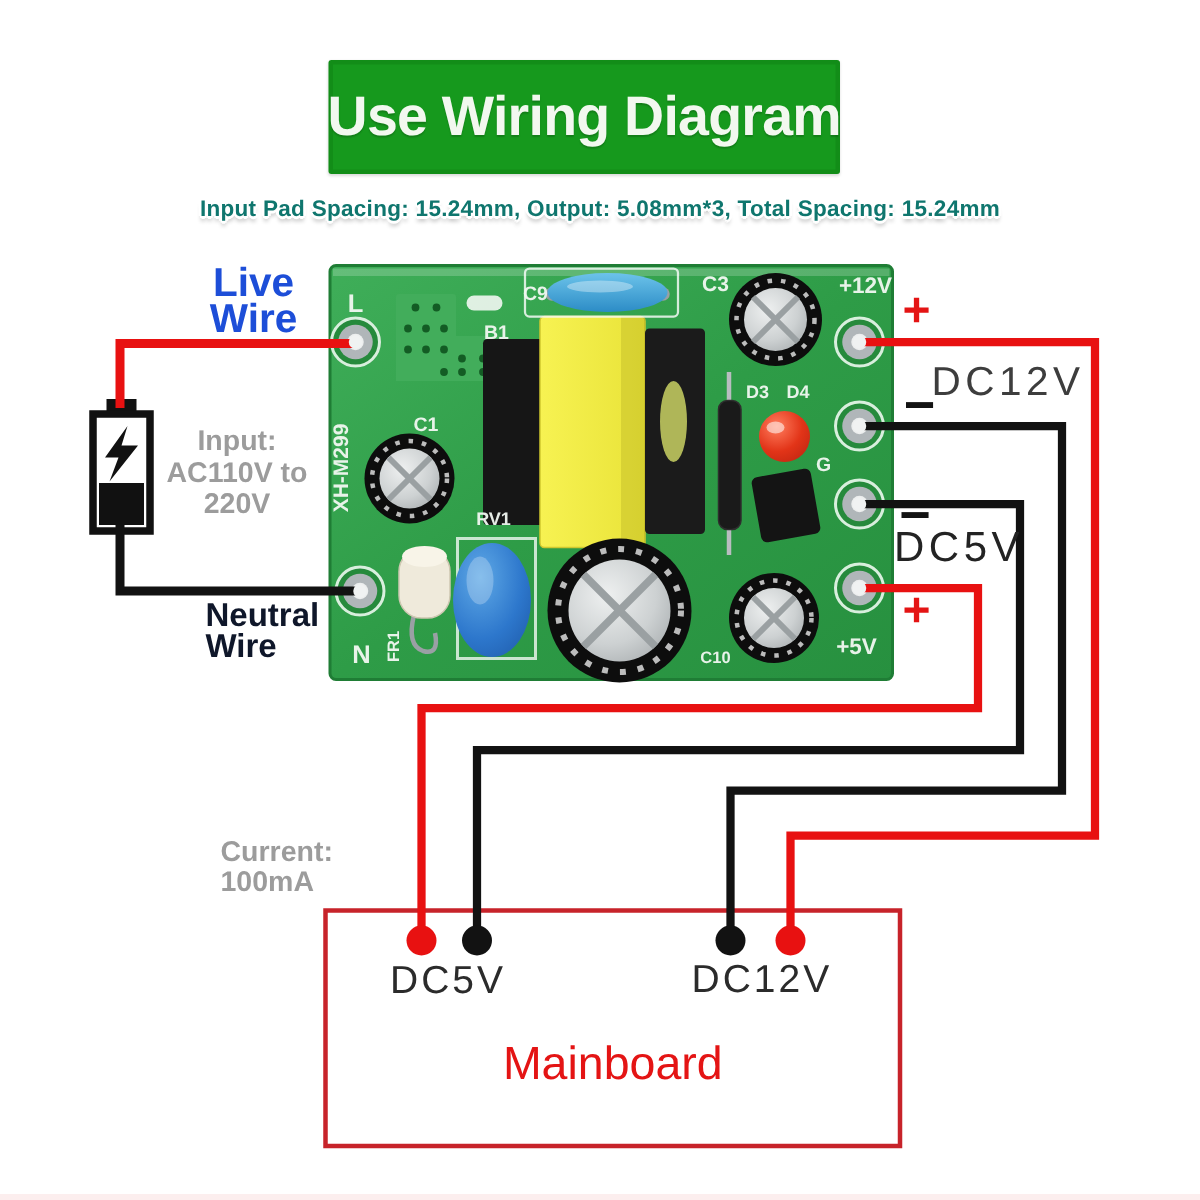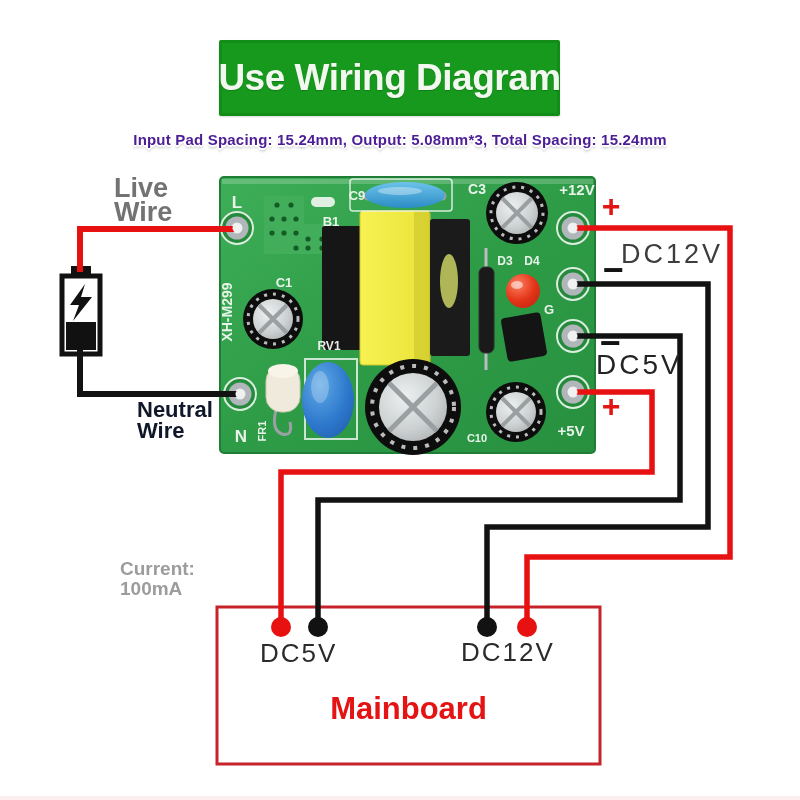--- a/index.html
+++ b/index.html
@@ -15,50 +15,50 @@
     box-shadow:inset 0 0 0 3px rgba(0,70,0,.14), 0 1px 2px rgba(0,0,0,.15);
     margin-top:16px;
   }
   .banner-title{
     color:#f2f8ef;font-size:37px;font-weight:700;letter-spacing:-.5px;white-space:nowrap;
     text-shadow:0 1px 1px rgba(0,0,0,.18);
   }
   
   .subtitle{
     left:0;top:131px;width:800px;text-align:center;
-    font-size:15px;font-weight:700;color:#4c1d95;letter-spacing:.2px;white-space:nowrap;
+    font-size:15px;font-weight:700;color:#0f766e;letter-spacing:.2px;white-space:nowrap;
     text-shadow:
       -1px -1px 0 #fff,1px -1px 0 #fff,-1px 1px 0 #fff,1px 1px 0 #fff,
       -2px 0 0 #fff,2px 0 0 #fff,0 -2px 0 #fff,0 2px 0 #fff,
       0 3px 3px rgba(0,0,0,.30);
   }
   
-  .live-wire{left:114px;top:176px;width:110px;text-align:left;color:#737373;
+  .live-wire{left:114px;top:176px;width:110px;text-align:center;color:#1d4ed8;
     font-size:27px;font-weight:800;line-height:24px;}
   .input-rating{left:98px;top:284px;width:120px;text-align:center;color:#9c9c9c;
     font-size:19px;font-weight:700;line-height:21px;}
   .neutral-wire{left:137px;top:399px;color:#0f172a;font-size:22px;font-weight:800;line-height:21px;}
-  .current-left{left:120px;top:559px;color:#9c9c9c;font-size:19px;font-weight:700;line-height:20px;}
+  .current-left{left:147px;top:559px;color:#9c9c9c;font-size:19px;font-weight:700;line-height:20px;}
   .current-right{left:532px;top:570px;color:#9c9c9c;font-size:19px;font-weight:700;white-space:nowrap;}
   
   .sign{font-weight:800;line-height:1;width:26px;text-align:center;}
   .sign.plus{color:#e41414;font-size:32px;}
   .sign.minus{color:#131313;font-size:36px;}
   .plus-12v{left:598px;top:190px;}
   .minus-12v{left:600px;top:252px;}
   .minus-5v{left:597px;top:325px;}
   .plus-5v{left:598px;top:390px;}
   .dc12v-out{left:621px;top:239px;font-size:27px;color:#3d3d3d;letter-spacing:3px;white-space:nowrap;}
   .dc5v-out{left:596px;top:349px;font-size:28px;color:#232323;letter-spacing:3px;white-space:nowrap;}
   
   .pin-label{font-size:26px;color:#2b2b2b;letter-spacing:2px;white-space:nowrap;}
   .dc5v-pin{left:260px;top:638px;}
   .dc12v-pin{left:461px;top:637px;}
   .mainboard-title{left:217px;top:691px;width:383px;text-align:center;
-    color:#e41414;font-size:31px;font-weight:700;}
+    color:#e41414;font-size:31px;font-weight:400;}
   .bottom-strip{left:0;top:796px;width:800px;height:4px;background:#fceeee;}
   svg{position:absolute;left:0;top:0;}
   .silk{fill:#f2f8f2;font-family:"Liberation Sans",sans-serif;font-weight:700;opacity:.95;}
 </style>
 </head>
 <body>
 
 <div class="stage">
 
   <div class="abs banner">
@@ -285,20 +285,25 @@
     <circle cx="281" cy="627" r="10" fill="#e81111"></circle>
     <circle cx="318" cy="627" r="10" fill="#121212"></circle>
     <circle cx="487" cy="627" r="10" fill="#121212"></circle>
     <circle cx="527" cy="627" r="10" fill="#e81111"></circle>
   </svg>
 
   <div class="abs live-wire">
     <span style="display:block">Live</span>
     <span style="display:block">Wire</span>
   </div>
+  <div class="abs input-rating">
+    <span style="display:block">Input:</span>
+    <span style="display:block">AC110V to</span>
+    <span style="display:block">220V</span>
+  </div>
   <div class="abs neutral-wire">
     <span style="display:block">Neutral</span>
     <span style="display:block">Wire</span>
   </div>
 
   <div class="abs sign plus plus-12v">+</div>
   <div class="abs dc12v-out">DC12V</div>
   <div class="abs sign minus minus-12v">−</div>
   <div class="abs sign minus minus-5v">−</div>
   <div class="abs dc5v-out">DC5V</div>

